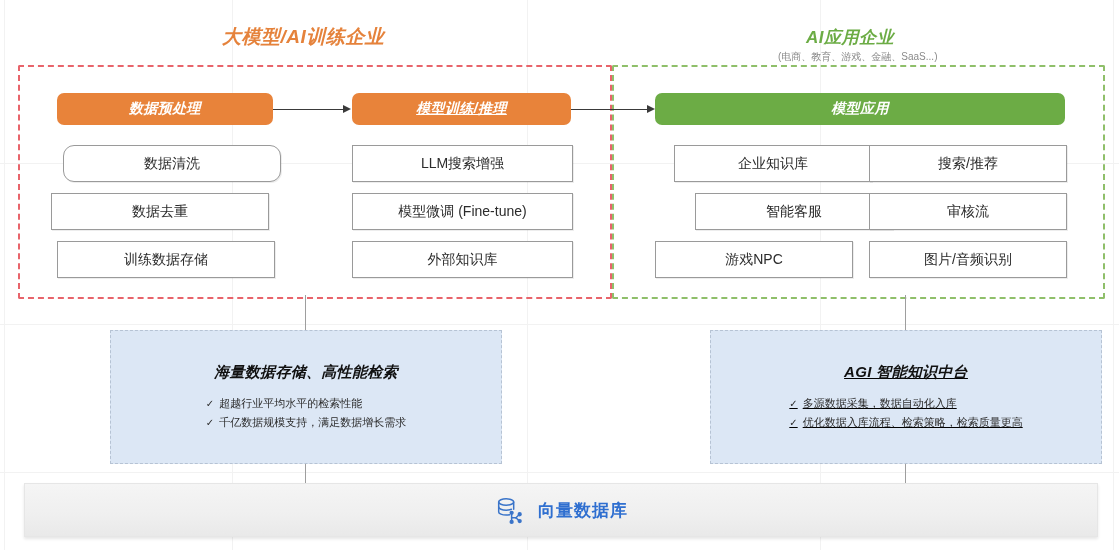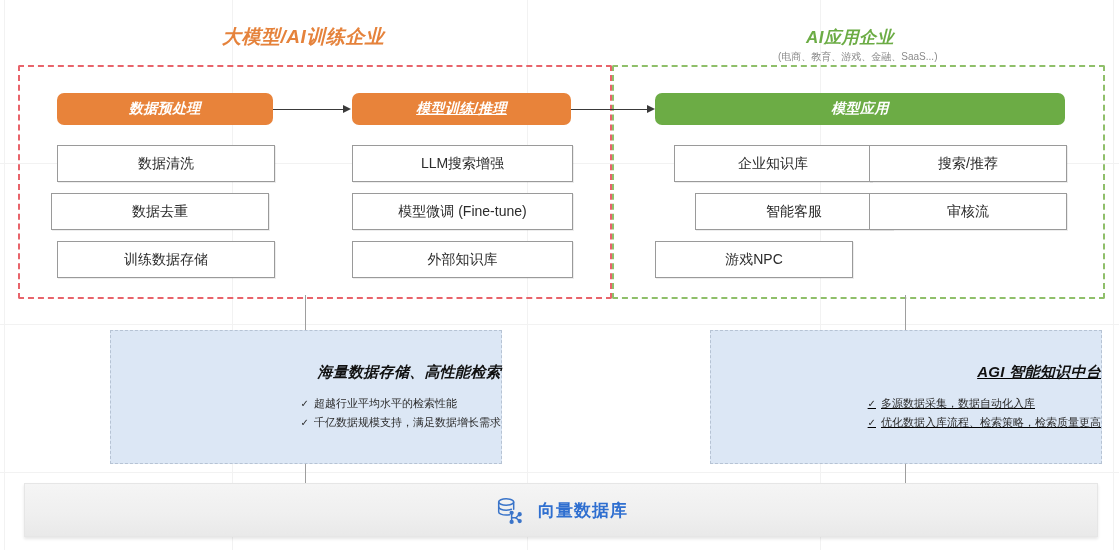--- a/index.html
+++ b/index.html
@@ -71,21 +71,21 @@
     border-left:8px solid #3a3a3a;
   }
   .drop-line{position:absolute;width:1px;background:#9e9e9e;}
 
   
   .cap-card{
     position:absolute;
     background:#dce7f5;
     border:1px dashed #b6c3d4;
     display:flex;flex-direction:column;
-    align-items:flex-end;justify-content:center;
+    align-items:center;justify-content:center;
   }
   #cap-left{left:110px;top:330px;width:390px;height:132px;}
   #cap-right{left:710px;top:330px;width:390px;height:132px;text-decoration:underline;}
   .cap-title{
     font-weight:bold;font-style:italic;font-size:15px;color:#111111;
     margin-bottom:12px;white-space:nowrap;letter-spacing:.3px;
   }
   .cap-list{list-style:none;margin:0;padding:0;}
   .cap-list li{
     font-size:11px;color:#2b2b2b;line-height:1.65;white-space:nowrap;
@@ -135,34 +135,35 @@
   <div class="pill" id="pill-training">模型训练/推理</div>
 
   <div class="pill" id="pill-apply">模型应用</div>
 
   <div class="arrow-line" style="left:273px;top:109px;width:70px;"></div>
   <div class="arrow-head" style="left:343px;top:104.5px;"></div>
 
   <div class="arrow-line" style="left:571px;top:109px;width:76px;"></div>
   <div class="arrow-head" style="left:647px;top:104.5px;"></div>
 
-  <div class="item-box" style="left:57px;top:145px;width:216px;">数据清洗</div>
+  <div class="item-box" style="left:63px;top:145px;width:216px;border-radius:11px;">数据清洗</div>
   <div class="item-box" style="left:51px;top:193px;width:216px;">数据去重</div>
   <div class="item-box" style="left:57px;top:241px;width:216px;">训练数据存储</div>
 
   <div class="item-box" style="left:352px;top:145px;width:219px;">LLM搜索增强</div>
   <div class="item-box" style="left:352px;top:193px;width:219px;">模型微调 (Fine-tune)</div>
   <div class="item-box" style="left:352px;top:241px;width:219px;">外部知识库</div>
 
   <div class="item-box" style="left:674px;top:145px;width:196px;">企业知识库</div>
   <div class="item-box" style="left:655px;top:193px;width:196px;margin-left:40px;">智能客服</div>
   <div class="item-box" style="left:655px;top:241px;width:196px;">游戏NPC</div>
 
   <div class="item-box" style="left:869px;top:145px;width:196px;">搜索/推荐</div>
   <div class="item-box" style="left:869px;top:193px;width:196px;">审核流</div>
+  <div class="item-box" style="left:869px;top:241px;width:196px;">图片/音频识别</div>
 
   <div class="drop-line" style="left:305px;top:295px;height:35px;"></div>
   <div class="drop-line" style="left:905px;top:295px;height:35px;"></div>
   <div class="drop-line" style="left:305px;top:462px;height:21px;"></div>
   <div class="drop-line" style="left:905px;top:462px;height:21px;"></div>
 
   <div class="cap-card" id="cap-left">
     <div class="cap-title">海量数据存储、高性能检索</div>
     <ul class="cap-list">
       <li><span class="tick">✓</span><span>超越行业平均水平的检索性能</span></li>

